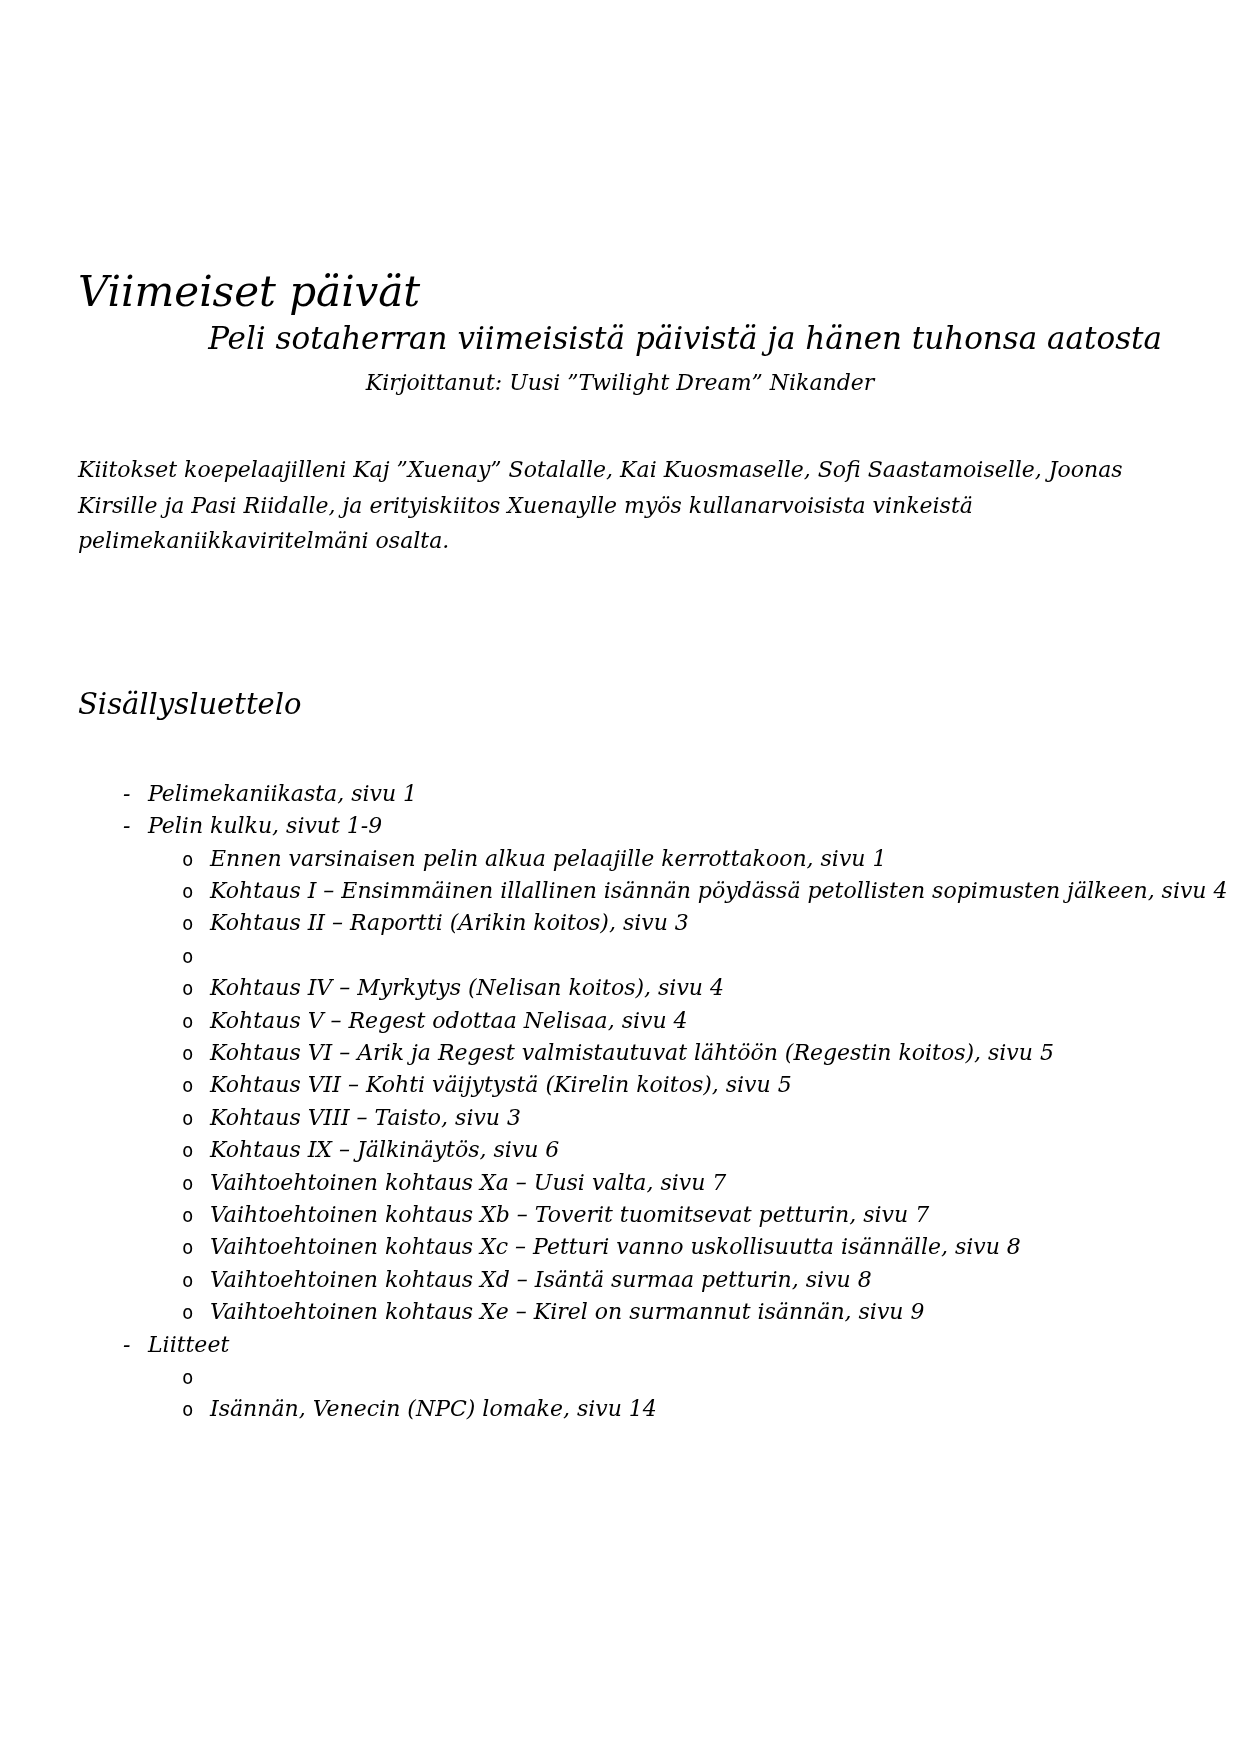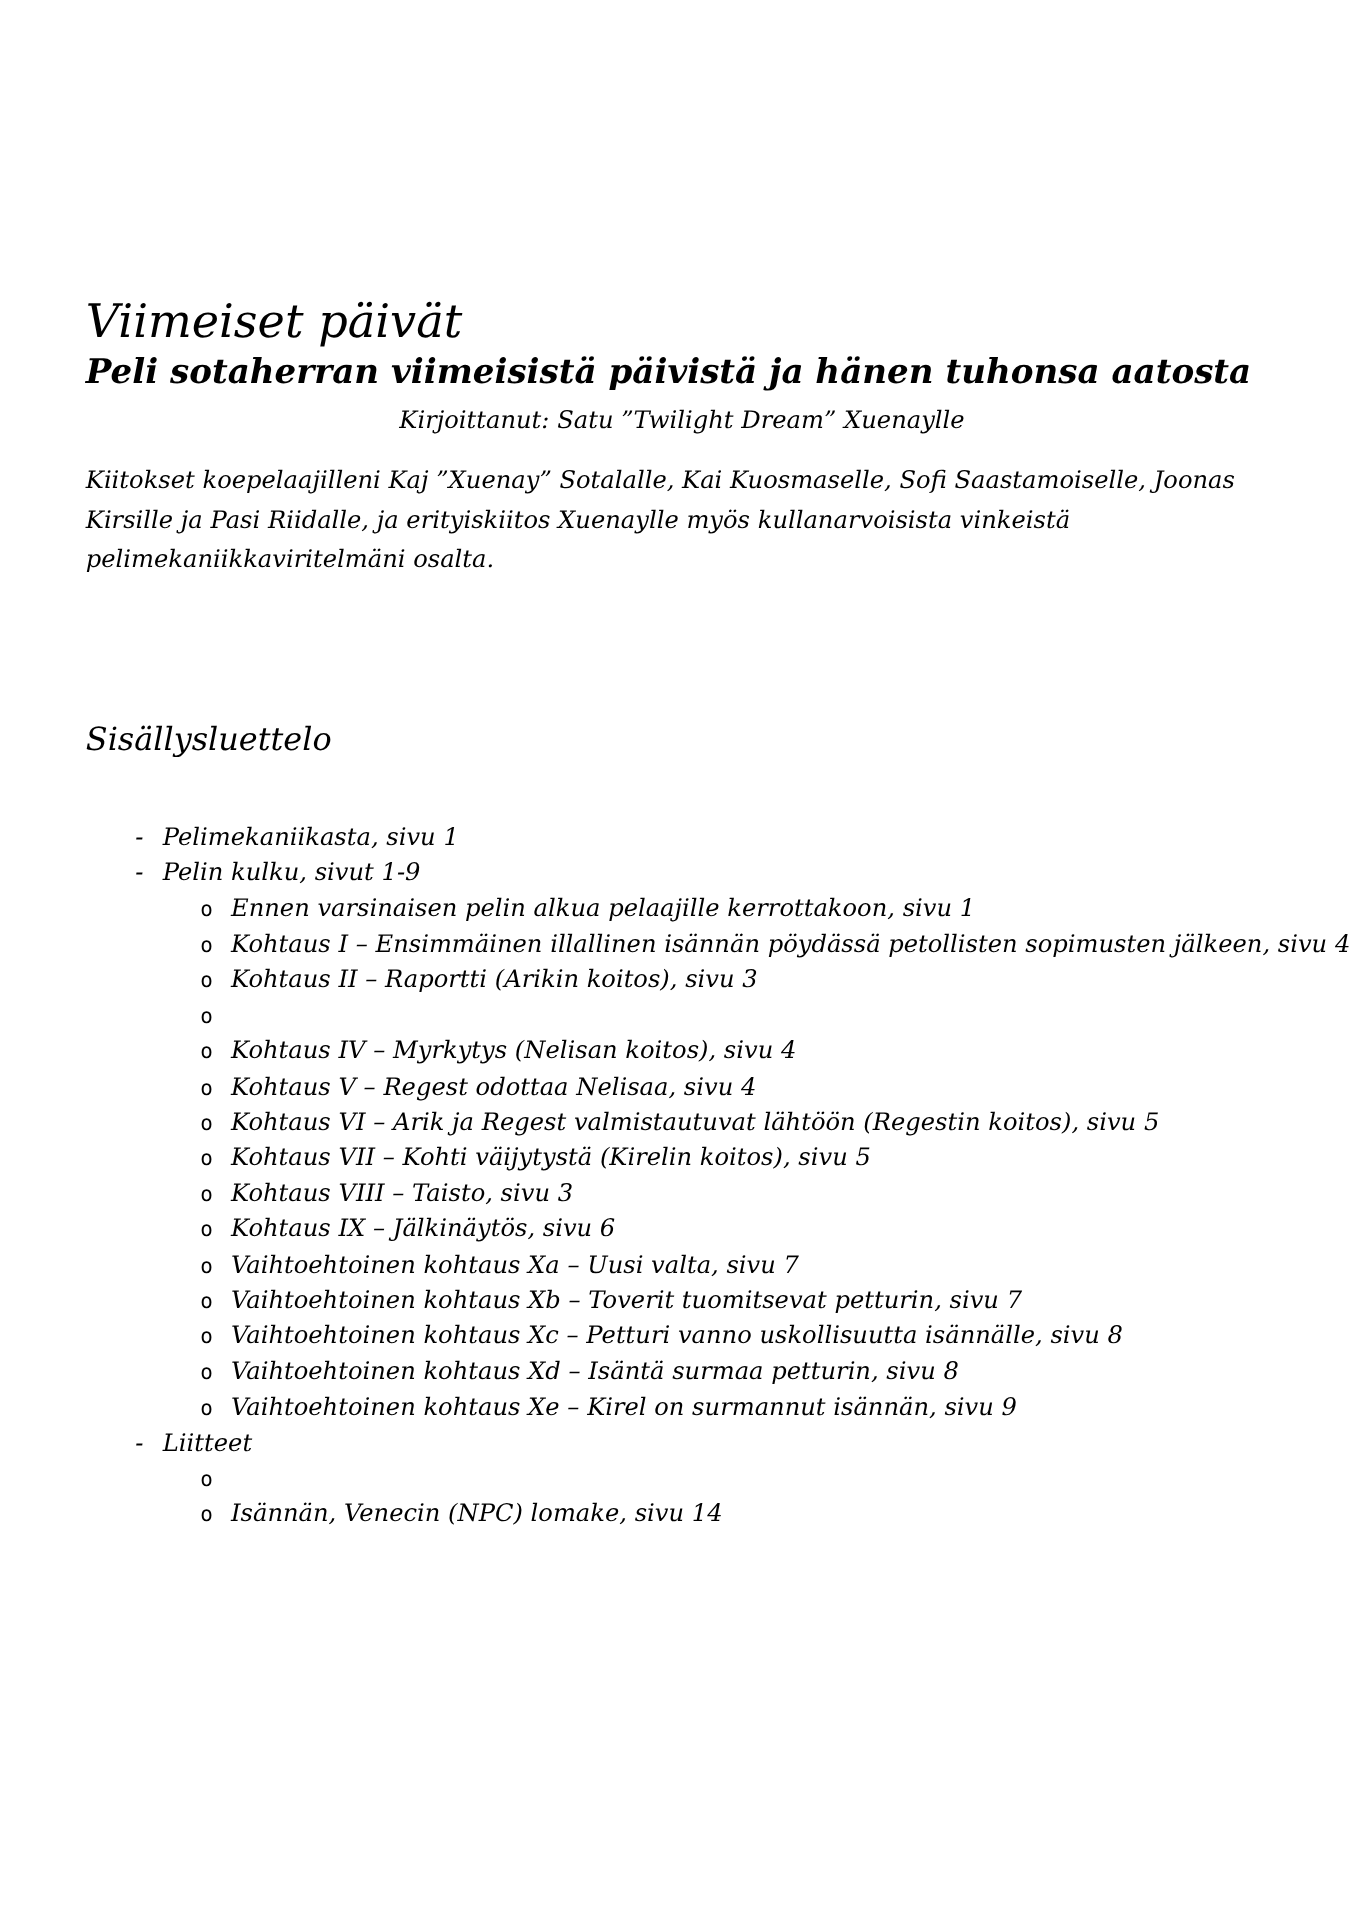--- a/index.html
+++ b/index.html
@@ -23,33 +23,33 @@
   }
   .title {
     margin: 268px 0 0 0;
     text-align: left;
     font-size: 42px;
     font-weight: normal;
     line-height: 1.15;
   }
   .subtitle {
     margin: 4px 0 0 0;
-    text-align: left;
+    text-align: right;
     font-size: 31px;
-    font-weight: bold;
+    font-weight: normal;
     line-height: 1.2;
   }
   .byline {
     margin: 12px 0 0 0;
     text-align: center;
     font-size: 22px;
     line-height: 1.3;
   }
   .acks {
-    margin: 22px 0 0 0;
+    margin: 54px 0 0 0;
     font-size: 22px;
     line-height: 1.62;
   }
   .toc-heading {
     margin: 128px 0 0 0;
     font-size: 29px;
     font-weight: normal;
     line-height: 1.2;
   }
   .toc {
@@ -75,21 +75,21 @@
     font-style: normal;
     font-size: 19px;
   }
 </style>
 </head>
 <body>
 
 <div class="page">
   <h1 class="title">Viimeiset päivät</h1>
   <h2 class="subtitle">Peli sotaherran viimeisistä päivistä ja hänen tuhonsa aatosta</h2>
-  <p class="byline">Kirjoittanut: Satu ”Twilight Dream” Xuenaylle</p>
+  <p class="byline">Kirjoittanut: Uusi ”Twilight Dream” Nikander</p>
 
   <p class="acks">Kiitokset koepelaajilleni Kaj ”Xuenay” Sotalalle, Kai Kuosmaselle, Sofi Saastamoiselle, Joonas Kirsille ja Pasi Riidalle, ja erityiskiitos Xuenaylle myös kullanarvoisista vinkeistä pelimekaniikkaviritelmäni osalta.</p>
 
   <h3 class="toc-heading">Sisällysluettelo</h3>
 
   <div class="toc" id="toc-list">
       <div class="toc-row l1">
         <span class="bullet">-</span>
         <span class="label">Pelimekaniikasta, sivu 1</span>
       </div>

